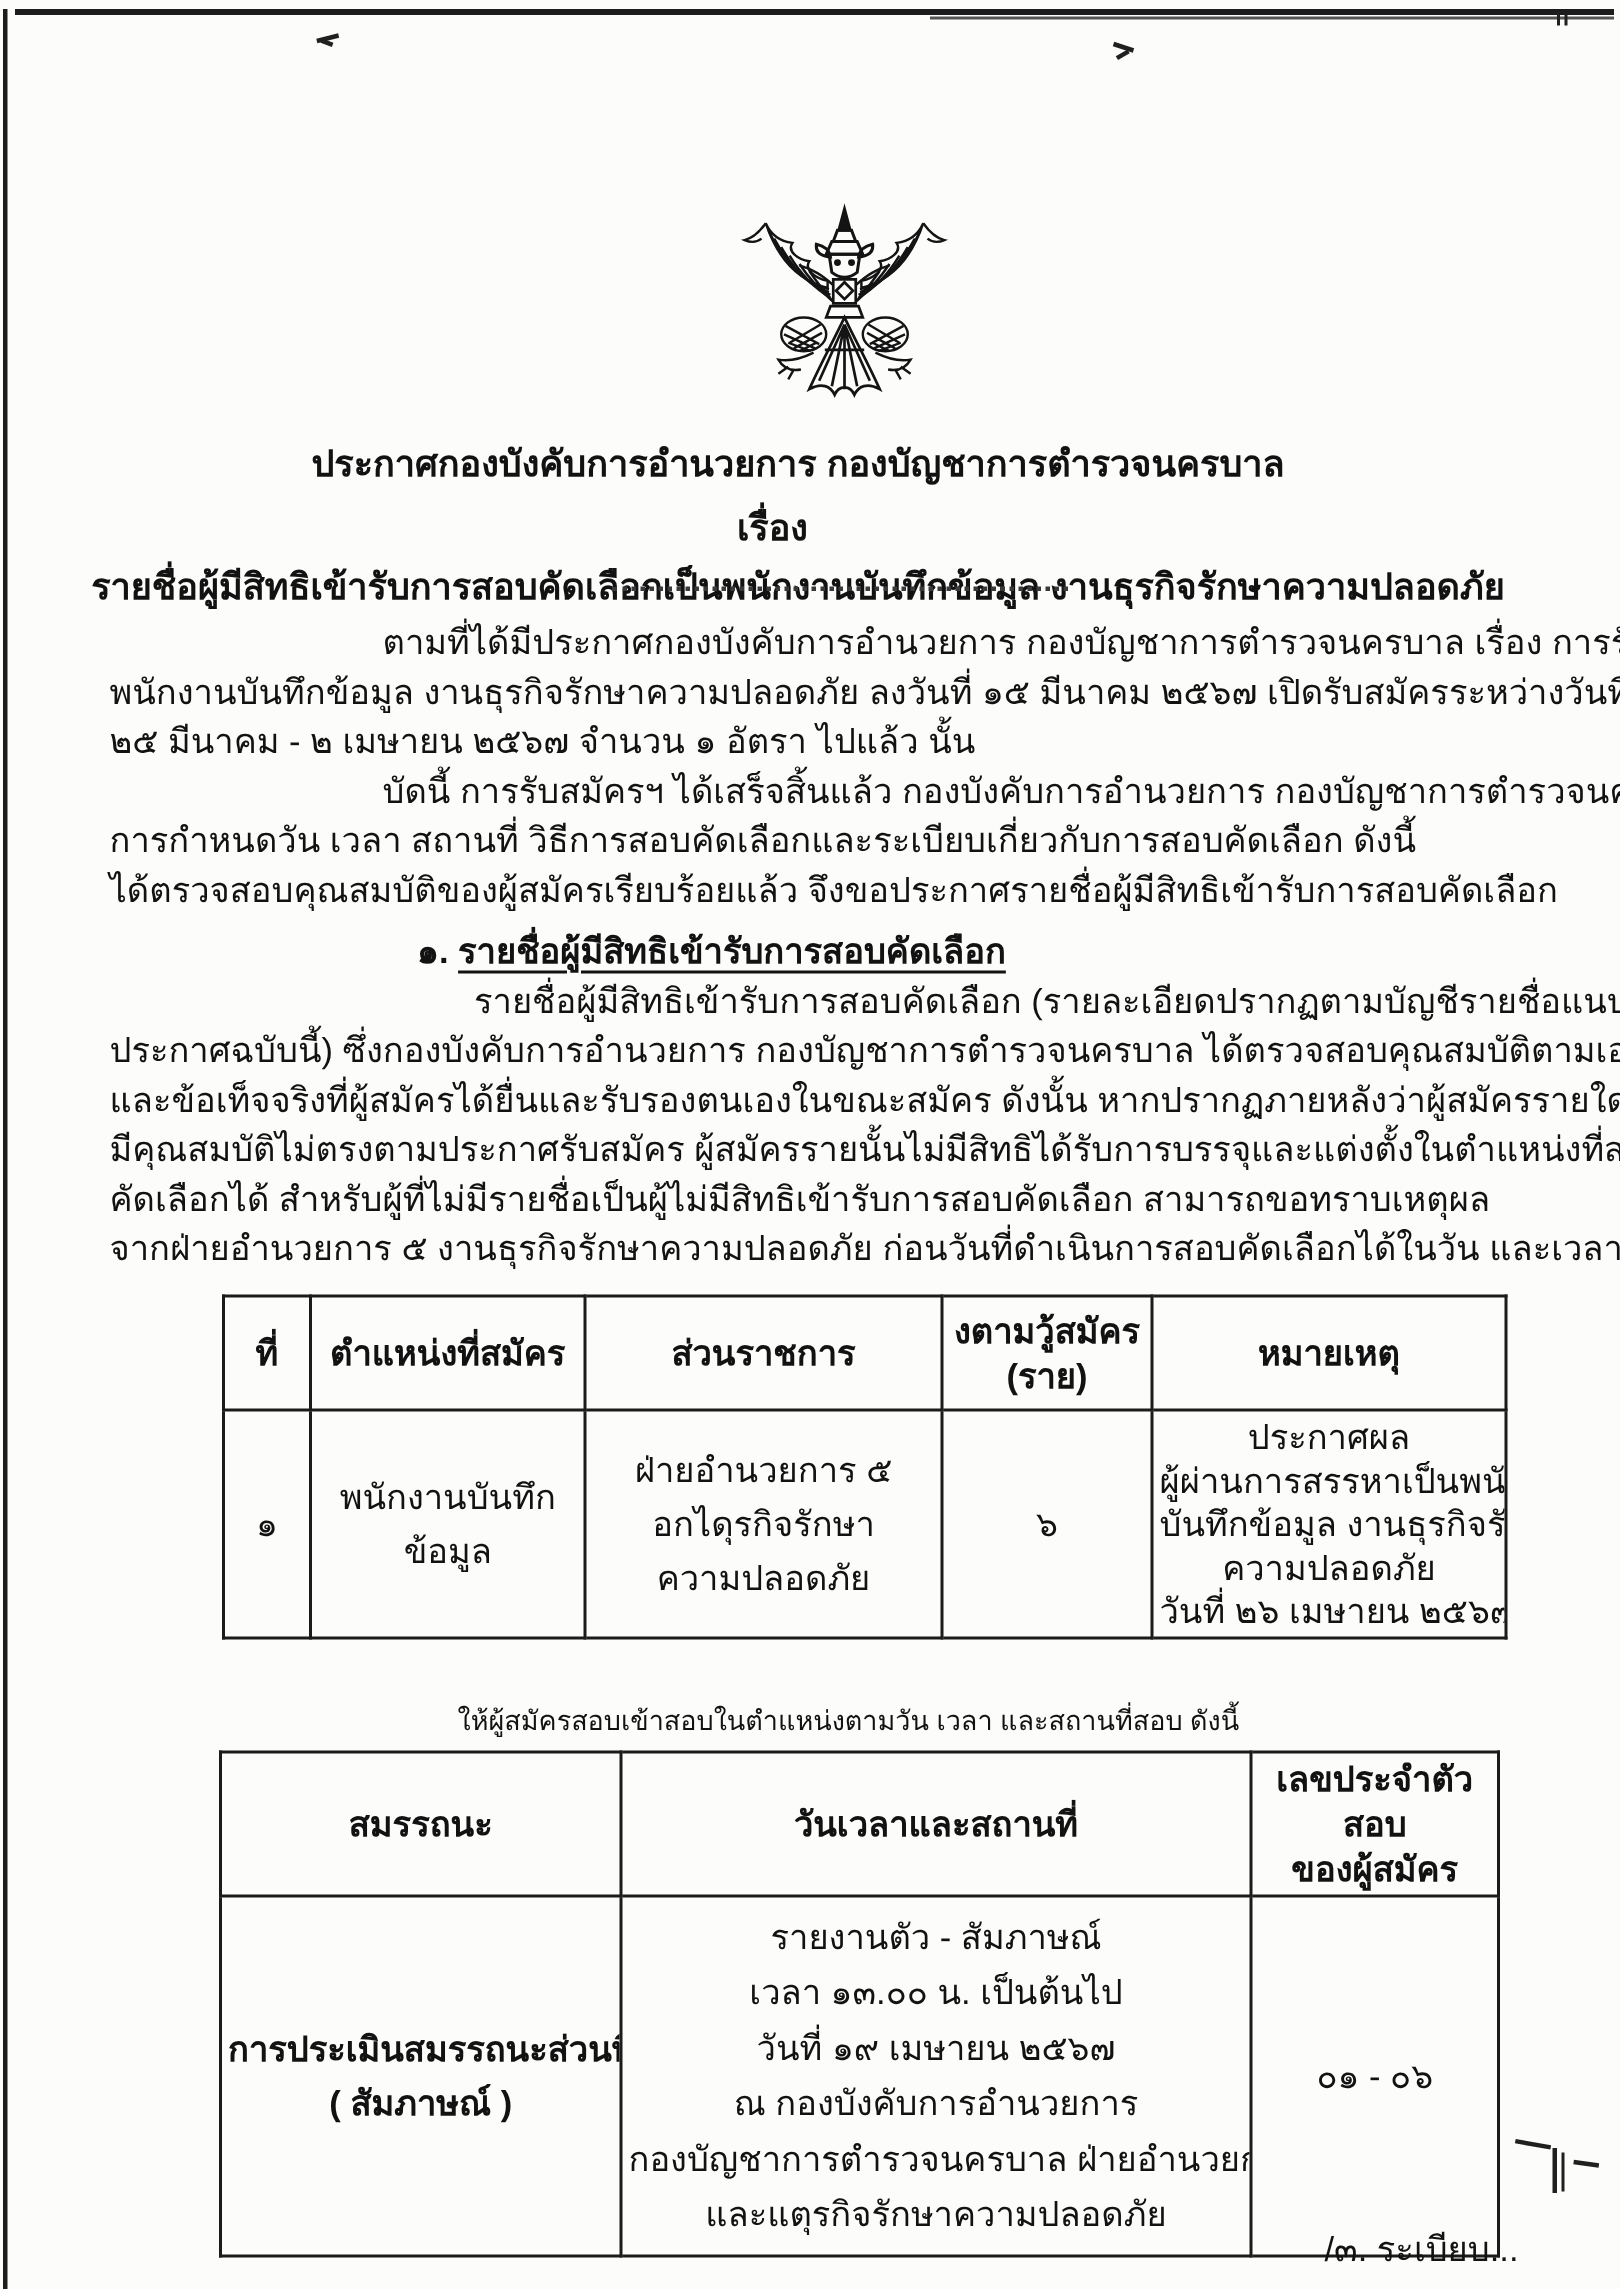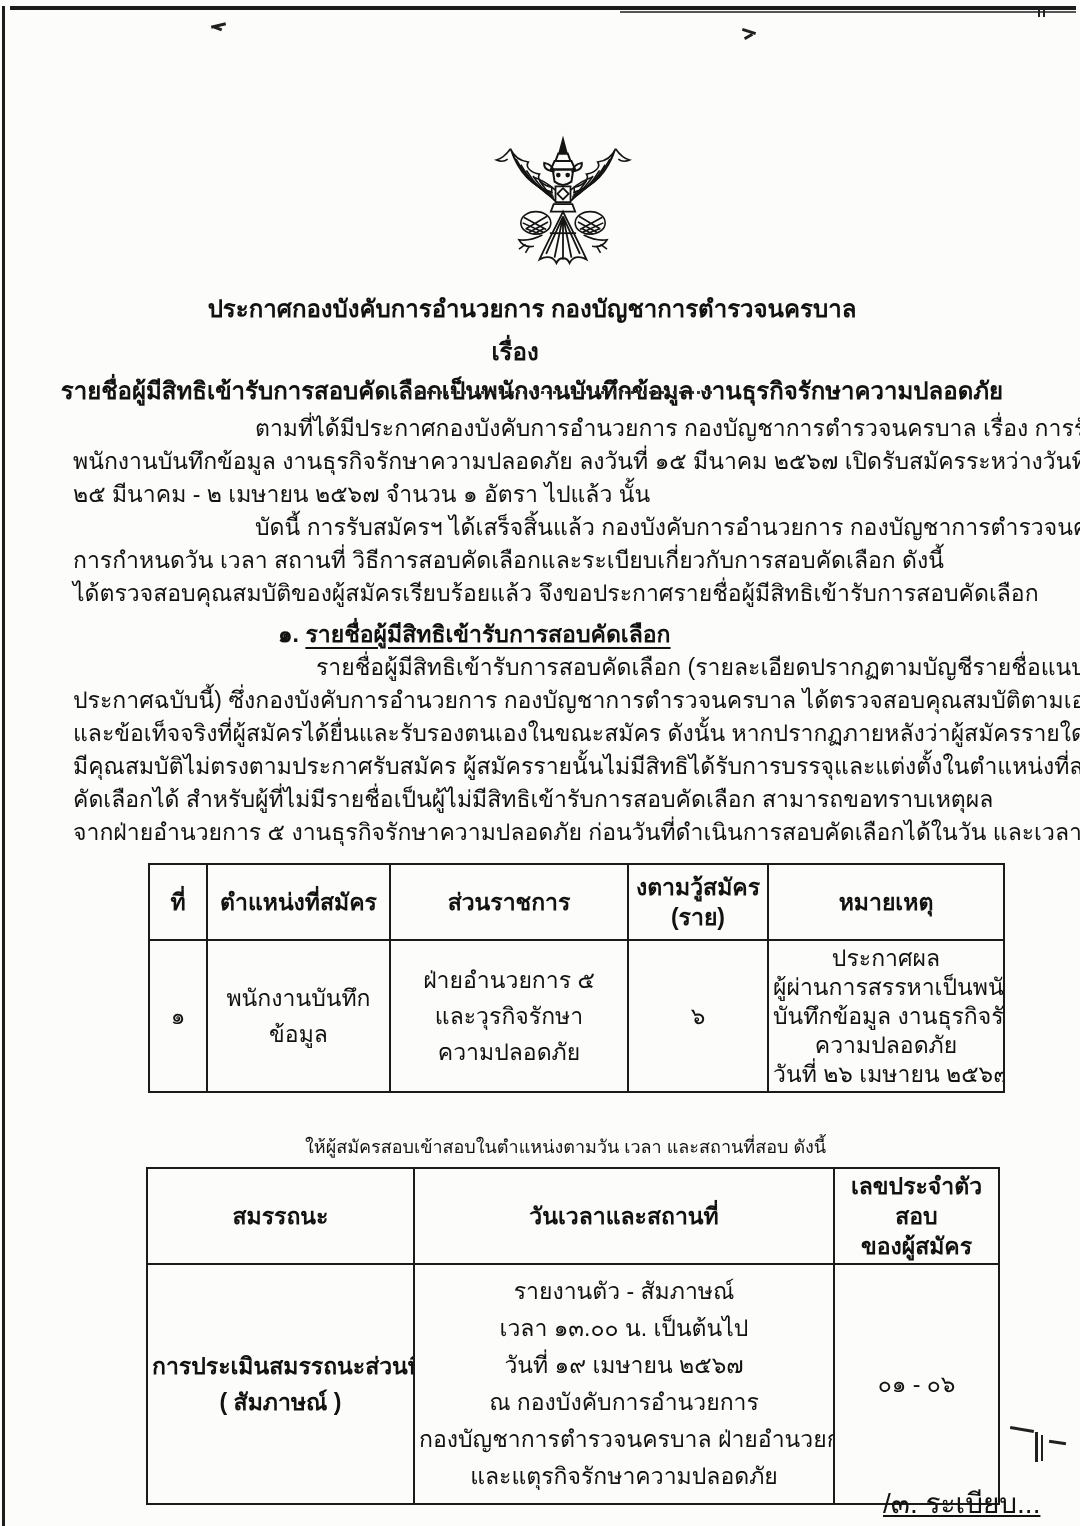--- a/index.html
+++ b/index.html
@@ -24,21 +24,21 @@
   .intro-line { font-size:18px; white-space:nowrap; }
   table.doc { border-collapse:collapse; table-layout:fixed; }
   table.doc td { border:2px solid #1b1b1b; text-align:center; vertical-align:middle;
                  font-size:23px; padding:2px 4px; overflow:hidden; }
   table.doc td.hdr { font-weight:bold; line-height:30px; }
   .cell-lines div { line-height:36px; white-space:nowrap; }
   .cell-lines-tight div { line-height:29px; white-space:nowrap; }
   .cell-lines-sched div { line-height:37px; white-space:nowrap; }
   .comp-cell { font-weight:bold; }
   .comp-cell div { line-height:36px; white-space:nowrap; }
-  .footer-note { font-size:28px; white-space:nowrap;text-decoration:underline; }
+  .footer-note { font-size:23px; white-space:nowrap; }
   .smudge { position:absolute; background:#202020; }
   svg.emblem path, svg.emblem ellipse, svg.emblem circle { vector-effect:non-scaling-stroke; }
 </style>
 </head>
 <body>
 
 <div class="page">
 
   <div class="bar" style="top:6px;left:10px;width:1066px;height:4px;"></div>
   <div class="bar" style="top:11px;left:620px;width:456px;height:2px;background:#555;"></div>
@@ -151,21 +151,21 @@
         <div>งตามวู้สมัคร</div>
         <div>(ราย)</div>
       </td>
       <td class="hdr">หมายเหตุ</td>
     </tr>
     <tr style="height:152px;">
       <td>๑</td>
       <td>พนักงานบันทึกข้อมูล</td>
       <td class="cell-lines">
             <div>ฝ่ายอำนวยการ ๕</div>
-            <div>และวุรกิจรักษา</div>
+            <div>อกไดุรกิจรักษา</div>
             <div>ความปลอดภัย</div>
           </td>
       <td>๖</td>
       <td class="cell-lines-tight">
             <div>ประกาศผล</div>
             <div>ผู้ผ่านการสรรหาเป็นพนักงาน</div>
             <div>บันทึกข้อมูล งานธุรกิจรักษา</div>
             <div>ความปลอดภัย</div>
             <div>วันที่ ๒๖ เมษายน ๒๕๖๗</div>
           </td>

